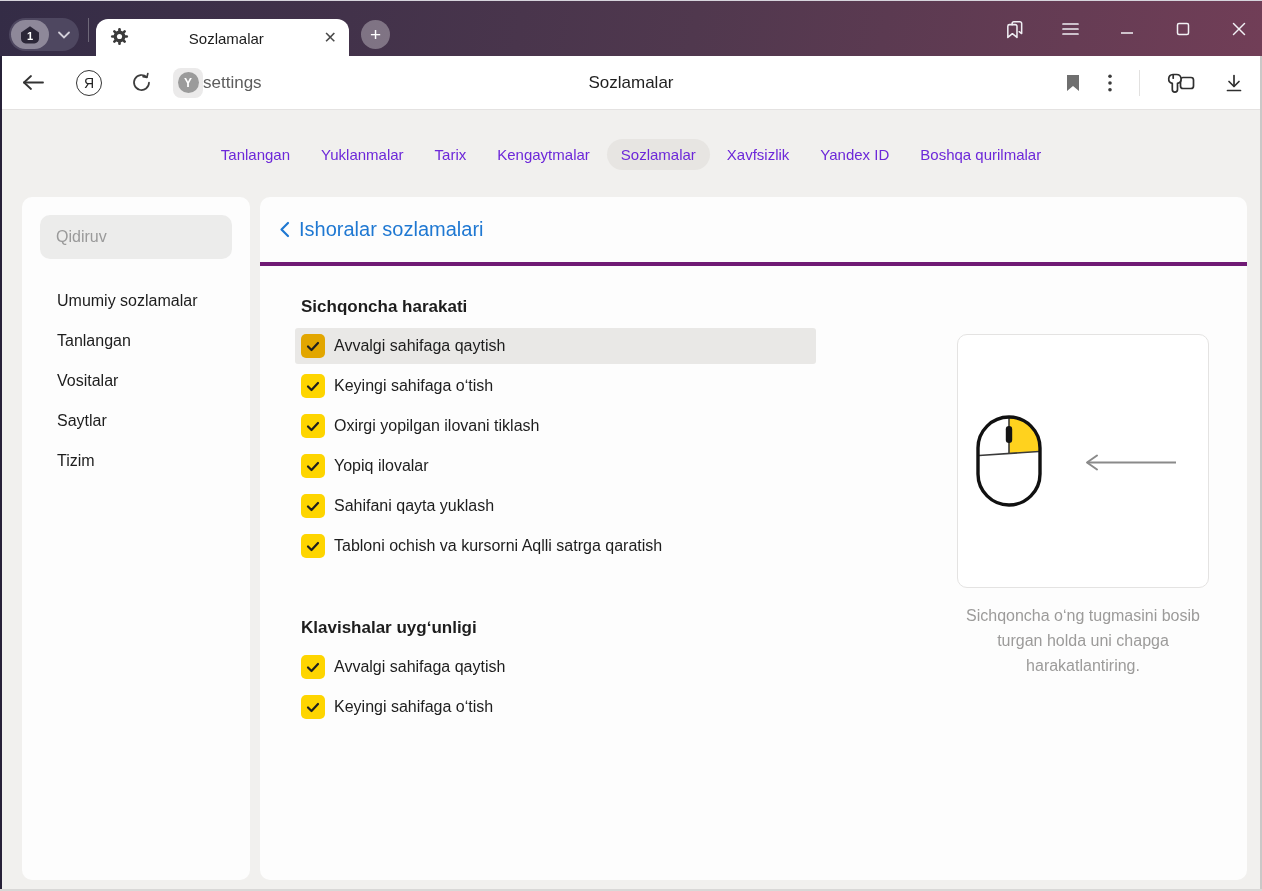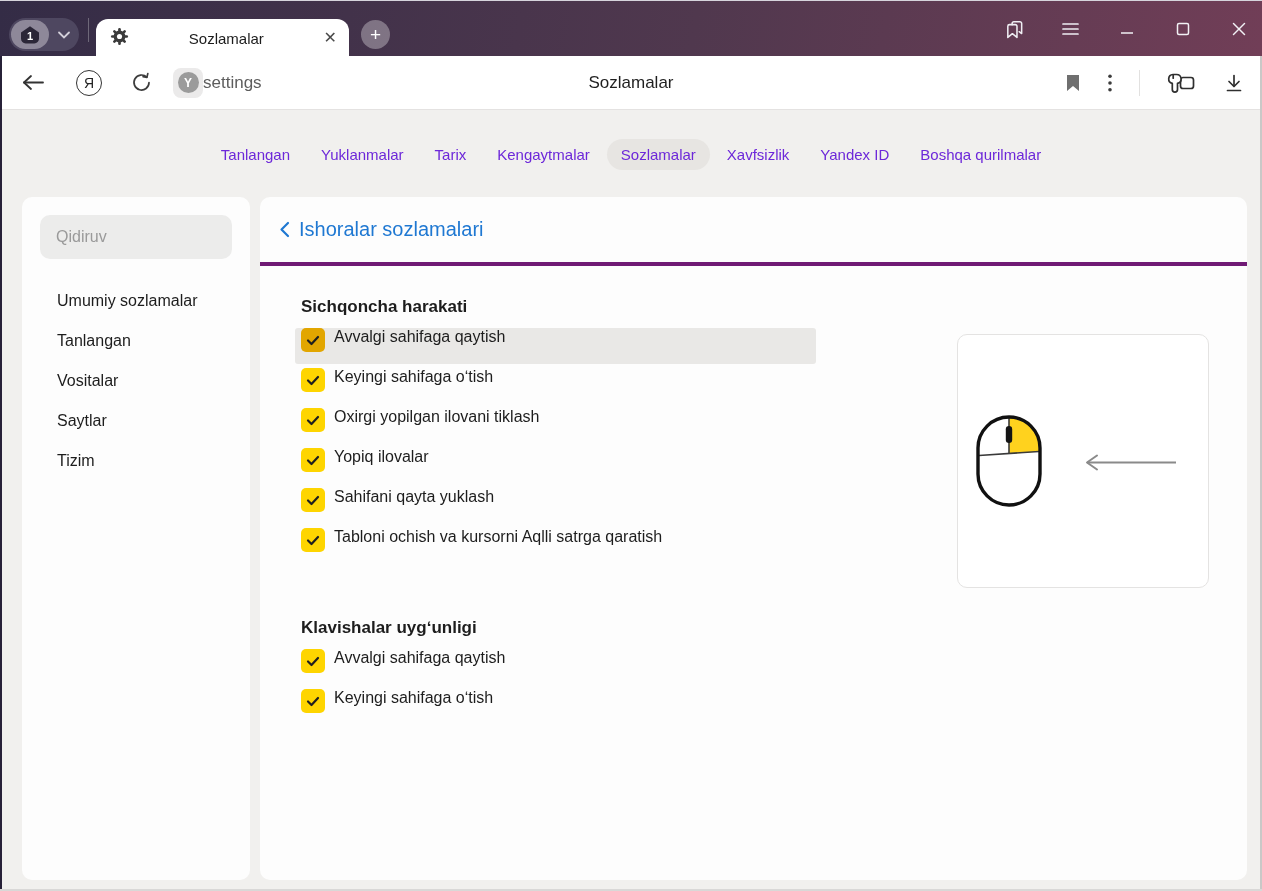--- a/index.html
+++ b/index.html
@@ -66,21 +66,21 @@
   .side-item { height:40px; display:flex; align-items:center; padding-left:17px; font-size:16px;
     color:#1d1d1d; border-radius:8px; }
 
   .main { flex:1; margin-left:10px; background:#fdfdfd; border-radius:10px; display:flex; flex-direction:column; }
   .main-header { height:69px; flex:none; border-bottom:4px solid #701a75; display:flex; align-items:center; padding-left:19px; }
   .main-header-title { margin-left:9px; font-size:20px; color:#1f78d2; }
   .main-body { display:flex; padding:31px 38px 0 41px; }
   .checks { flex:1; }
   .sec-heading { font-size:17px; font-weight:bold; color:#1d1d1d; margin-bottom:11px; }
   .sec2 { margin-top:54px; }
-  .cb-row { display:flex; align-items:flex-start; height:36px; margin:0 0 4px -6px; width:521px;
+  .cb-row { display:flex; align-items:center; height:36px; margin:0 0 4px -6px; width:521px;
     padding-left:6px; border-radius:3px; }
   .cb-row.hl { background:#e9e8e6; }
   .checkbox { width:24px; height:24px; border-radius:5px; background:#fed500; flex:none;
     display:flex; align-items:center; justify-content:center; }
   .cb-row.hl .checkbox { background:#e2a600; }
   .cb-label { margin-left:9px; font-size:16px; color:#1d1d1d; }
 
   .illus { width:252px; flex:none; }
   .illus-card { width:252px; height:254px; margin-top:37px; background:#fff;
     border:1px solid #e4e3e2; border-radius:10px; position:relative; }
@@ -333,16 +333,17 @@
             <line x1="3" y1="40.5" x2="63" y2="36.5" stroke="#3a3a3a" stroke-width="1.6"></line>
             <line x1="33" y1="3" x2="33" y2="39" stroke="#3a3a3a" stroke-width="1.6"></line>
             <rect x="29.8" y="11" width="6.4" height="17" rx="3.2" fill="#141414"></rect>
             <rect x="2" y="2" width="62" height="88" rx="31" ry="31" fill="none" stroke="#111111" stroke-width="3.4"></rect>
           </svg>
           <svg class="arrow-svg" width="96" height="17" viewBox="0 0 96 17">
             <line x1="5" y1="8.5" x2="94" y2="8.5" stroke="#8a8a8a" stroke-width="2"></line>
             <polyline points="15,1.5 5,8.5 15,15.5" fill="none" stroke="#8a8a8a" stroke-width="2" stroke-linecap="round" stroke-linejoin="round"></polyline>
           </svg>
         </div>
+        <div class="illus-caption">Sichqoncha oʻng tugmasini bosib turgan holda uni chapga harakatlantiring.</div>
       </div>
     </div>
   </div>
 </div>
 
 </body></html>

